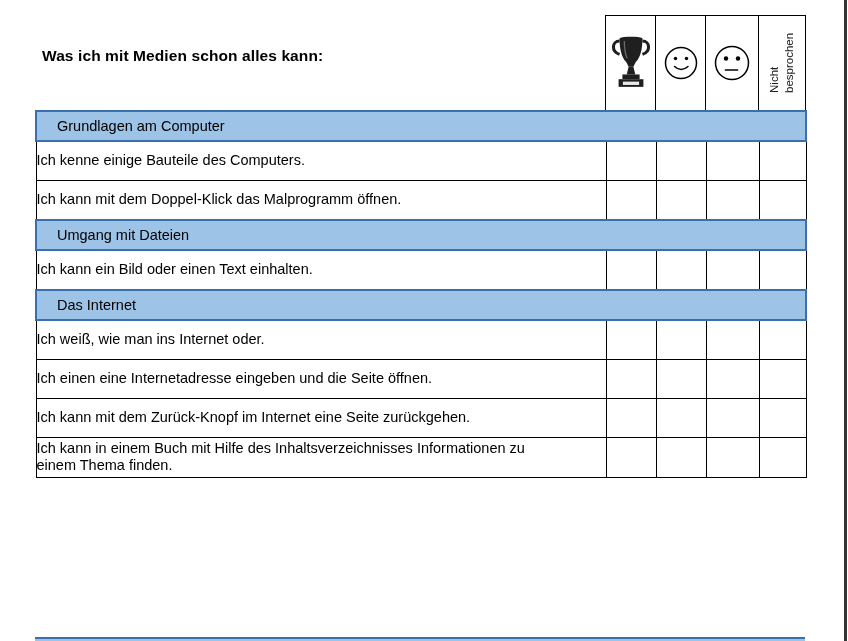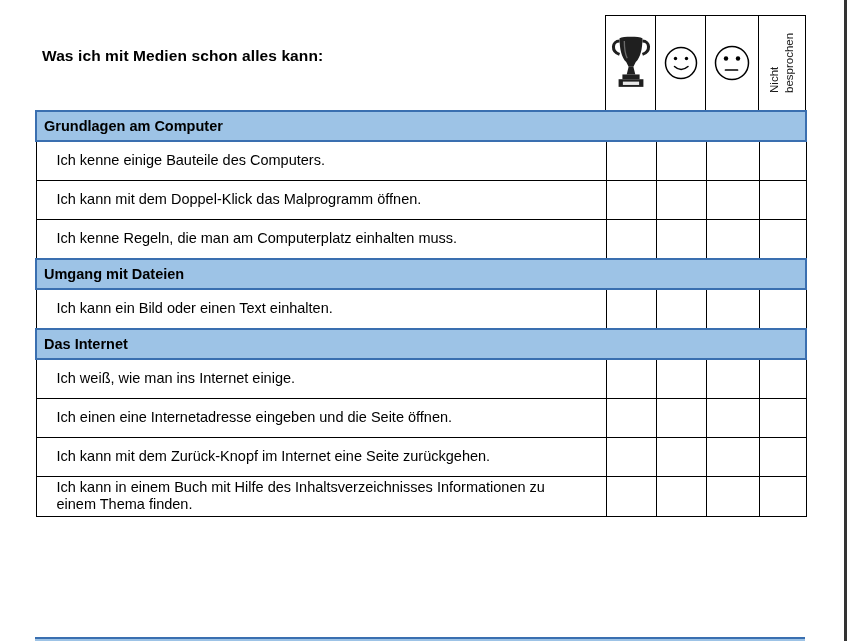--- a/index.html
+++ b/index.html
@@ -59,29 +59,29 @@
     left: 35px;
     top: 110px;
     width: 770px;
     border-collapse: collapse;
     table-layout: fixed;
     font-size: 14.5px;
   }
   td.section-cell {
     background: var(--secbg, #9DC3E6);
     border: 2.2px solid var(--secbd, #3A6FB0);
-    font-weight: bold;
+    font-weight: normal;
     height: 26px;
-    padding: 1px 0 1px 7px;
+    padding: 1px 0 1px 20px;
     vertical-align: middle;
   }
   td.skill-text {
     border: 1.5px solid #000;
     height: 34px;
-    padding: 2px 20px;
+    padding: 2px 0;
     vertical-align: middle;
     white-space: pre-line;
     line-height: 1.2;
   }
   td.rate {
     border: 1.5px solid #000;
     background: #fff;
   }
   
   .bottom-strip {
@@ -174,41 +174,34 @@
           <td class="rate"></td>
         </tr>
         <tr>
           <td class="skill-text">Ich kann mit dem Doppel-Klick das Malprogramm öffnen.</td>
           <td class="rate"></td>
           <td class="rate"></td>
           <td class="rate"></td>
           <td class="rate"></td>
         </tr>
         <tr>
-          <td class="skill-text">Ich kenne Regeln, die man am Computerplatz einhalten muss.</td>
-          <td class="rate"></td>
-          <td class="rate"></td>
-          <td class="rate"></td>
-          <td class="rate"></td>
-        </tr>
-        <tr>
           <td colspan="5" class="section-cell">Umgang mit Dateien</td>
         </tr>
         <tr>
           <td class="skill-text">Ich kann ein Bild oder einen Text einhalten.</td>
           <td class="rate"></td>
           <td class="rate"></td>
           <td class="rate"></td>
           <td class="rate"></td>
         </tr>
         <tr>
           <td colspan="5" class="section-cell">Das Internet</td>
         </tr>
         <tr>
-          <td class="skill-text">Ich weiß, wie man ins Internet einige.</td>
+          <td class="skill-text">Ich weiß, wie man ins Internet oder.</td>
           <td class="rate"></td>
           <td class="rate"></td>
           <td class="rate"></td>
           <td class="rate"></td>
         </tr>
         <tr>
           <td class="skill-text">Ich einen eine Internetadresse eingeben und die Seite öffnen.</td>
           <td class="rate"></td>
           <td class="rate"></td>
           <td class="rate"></td>

